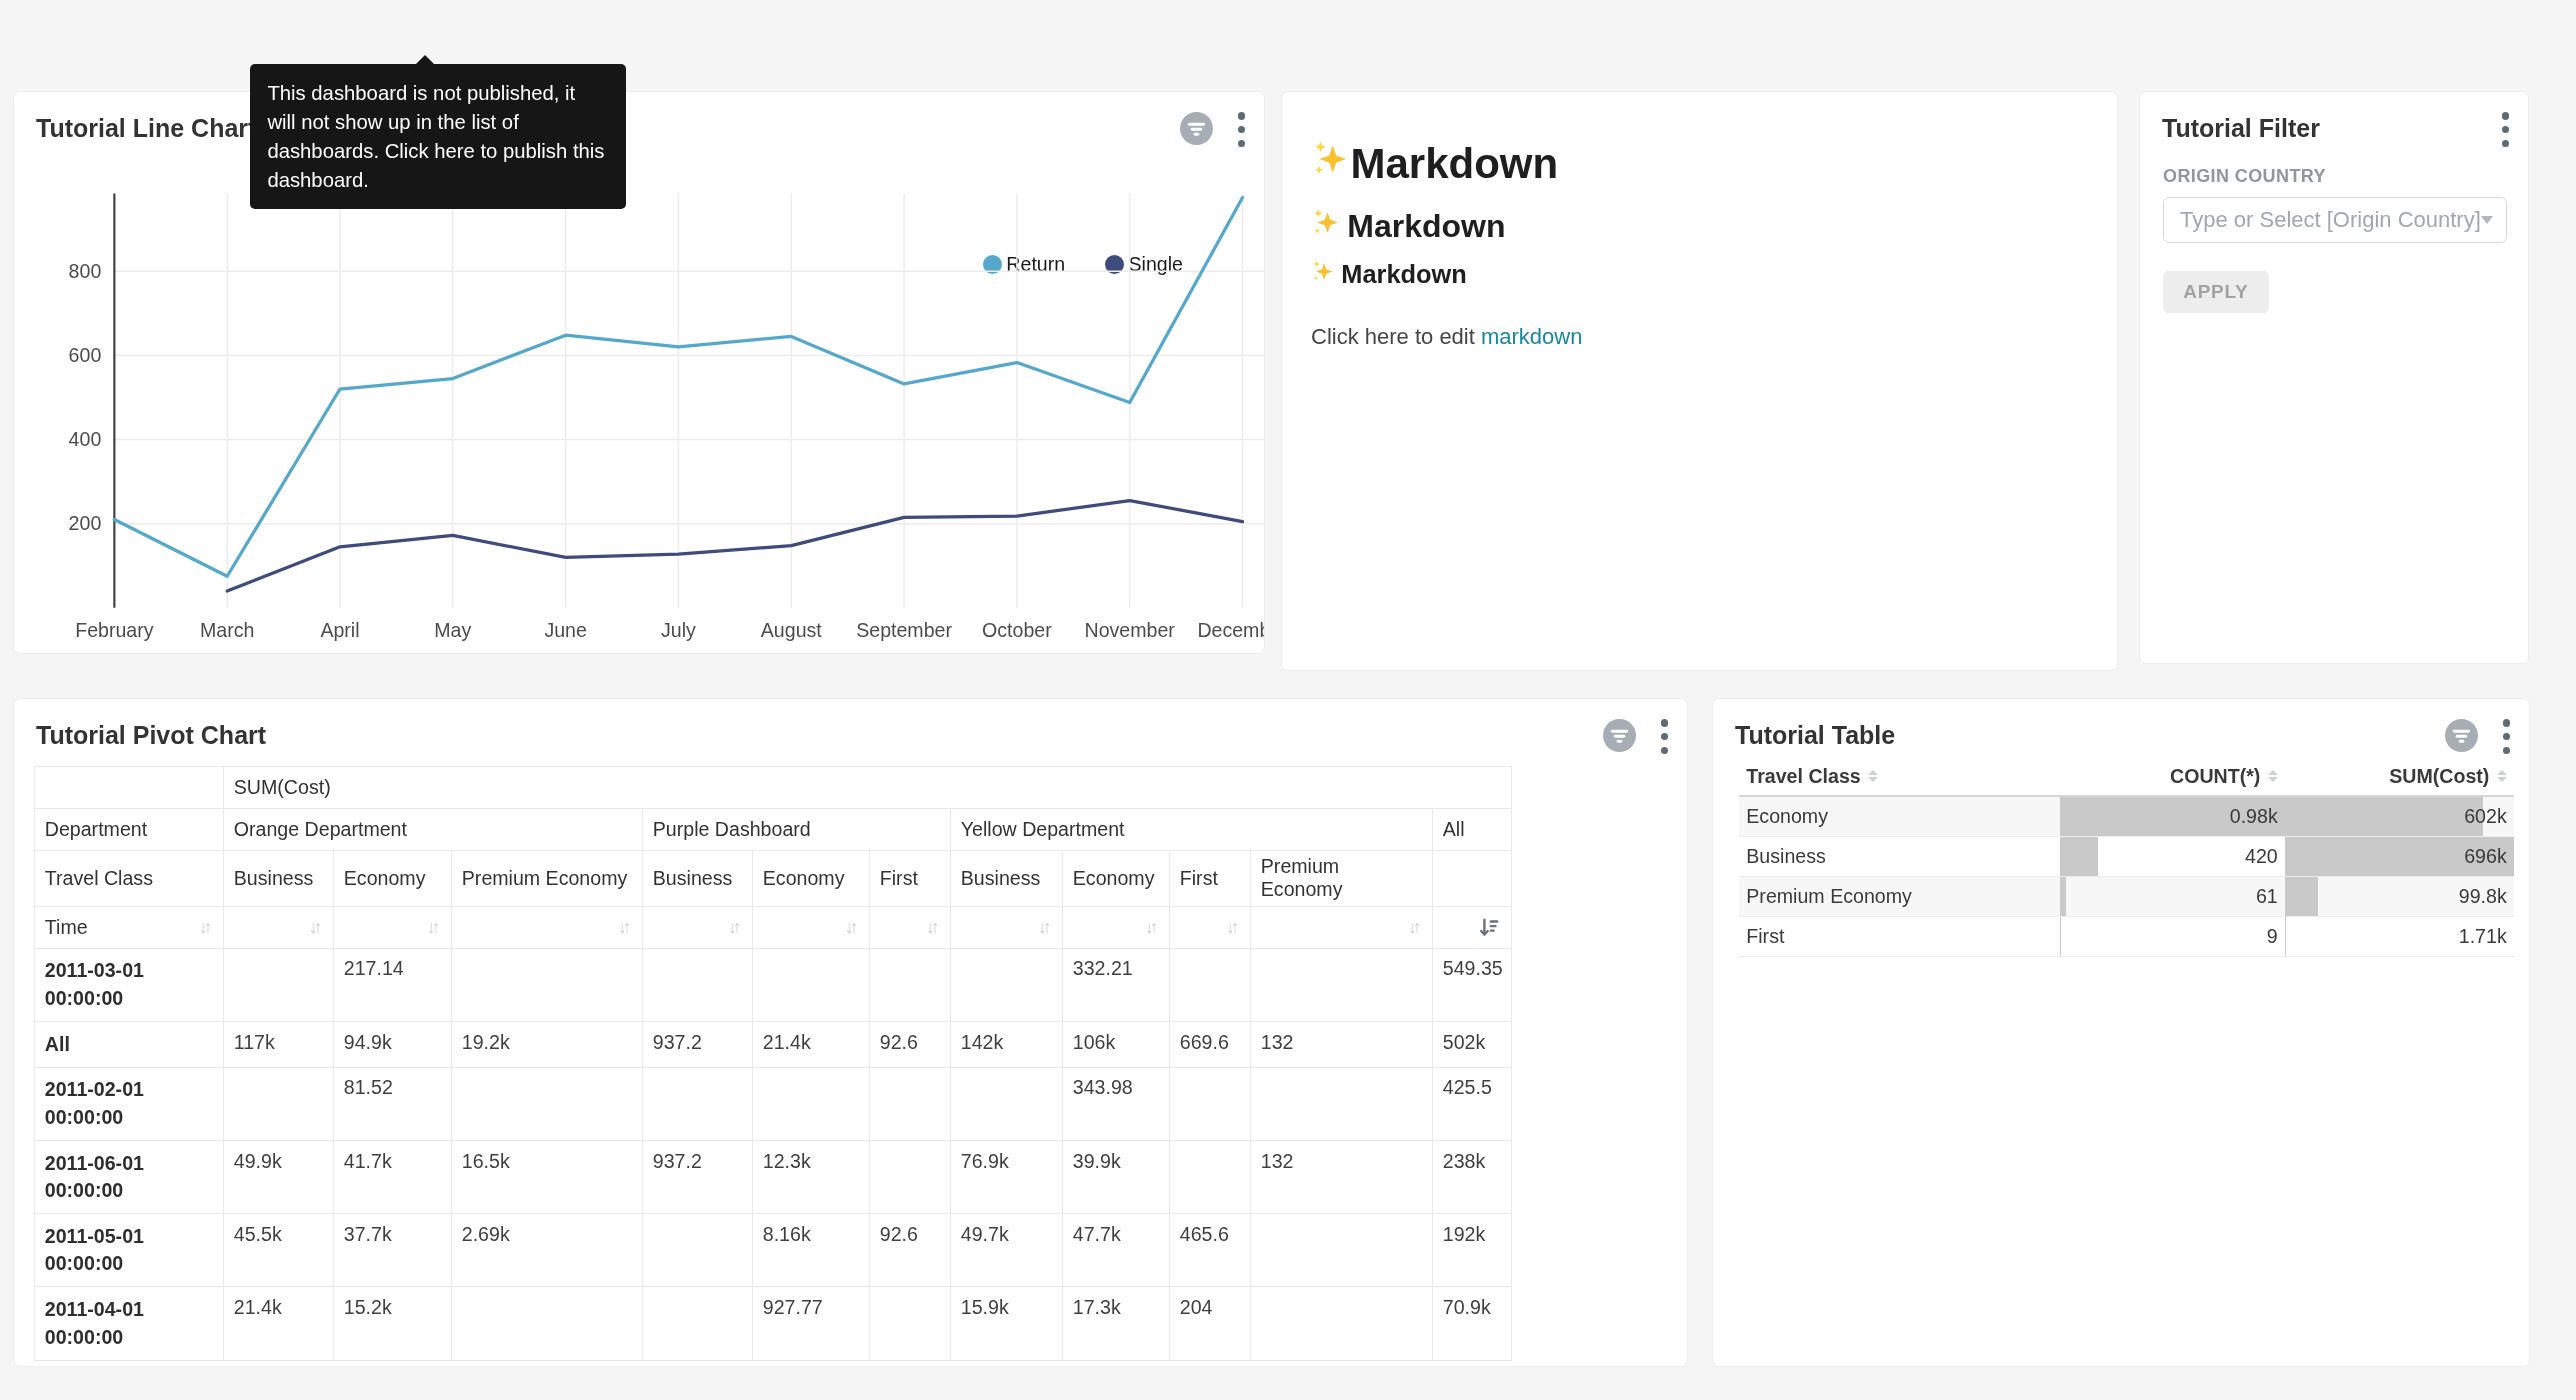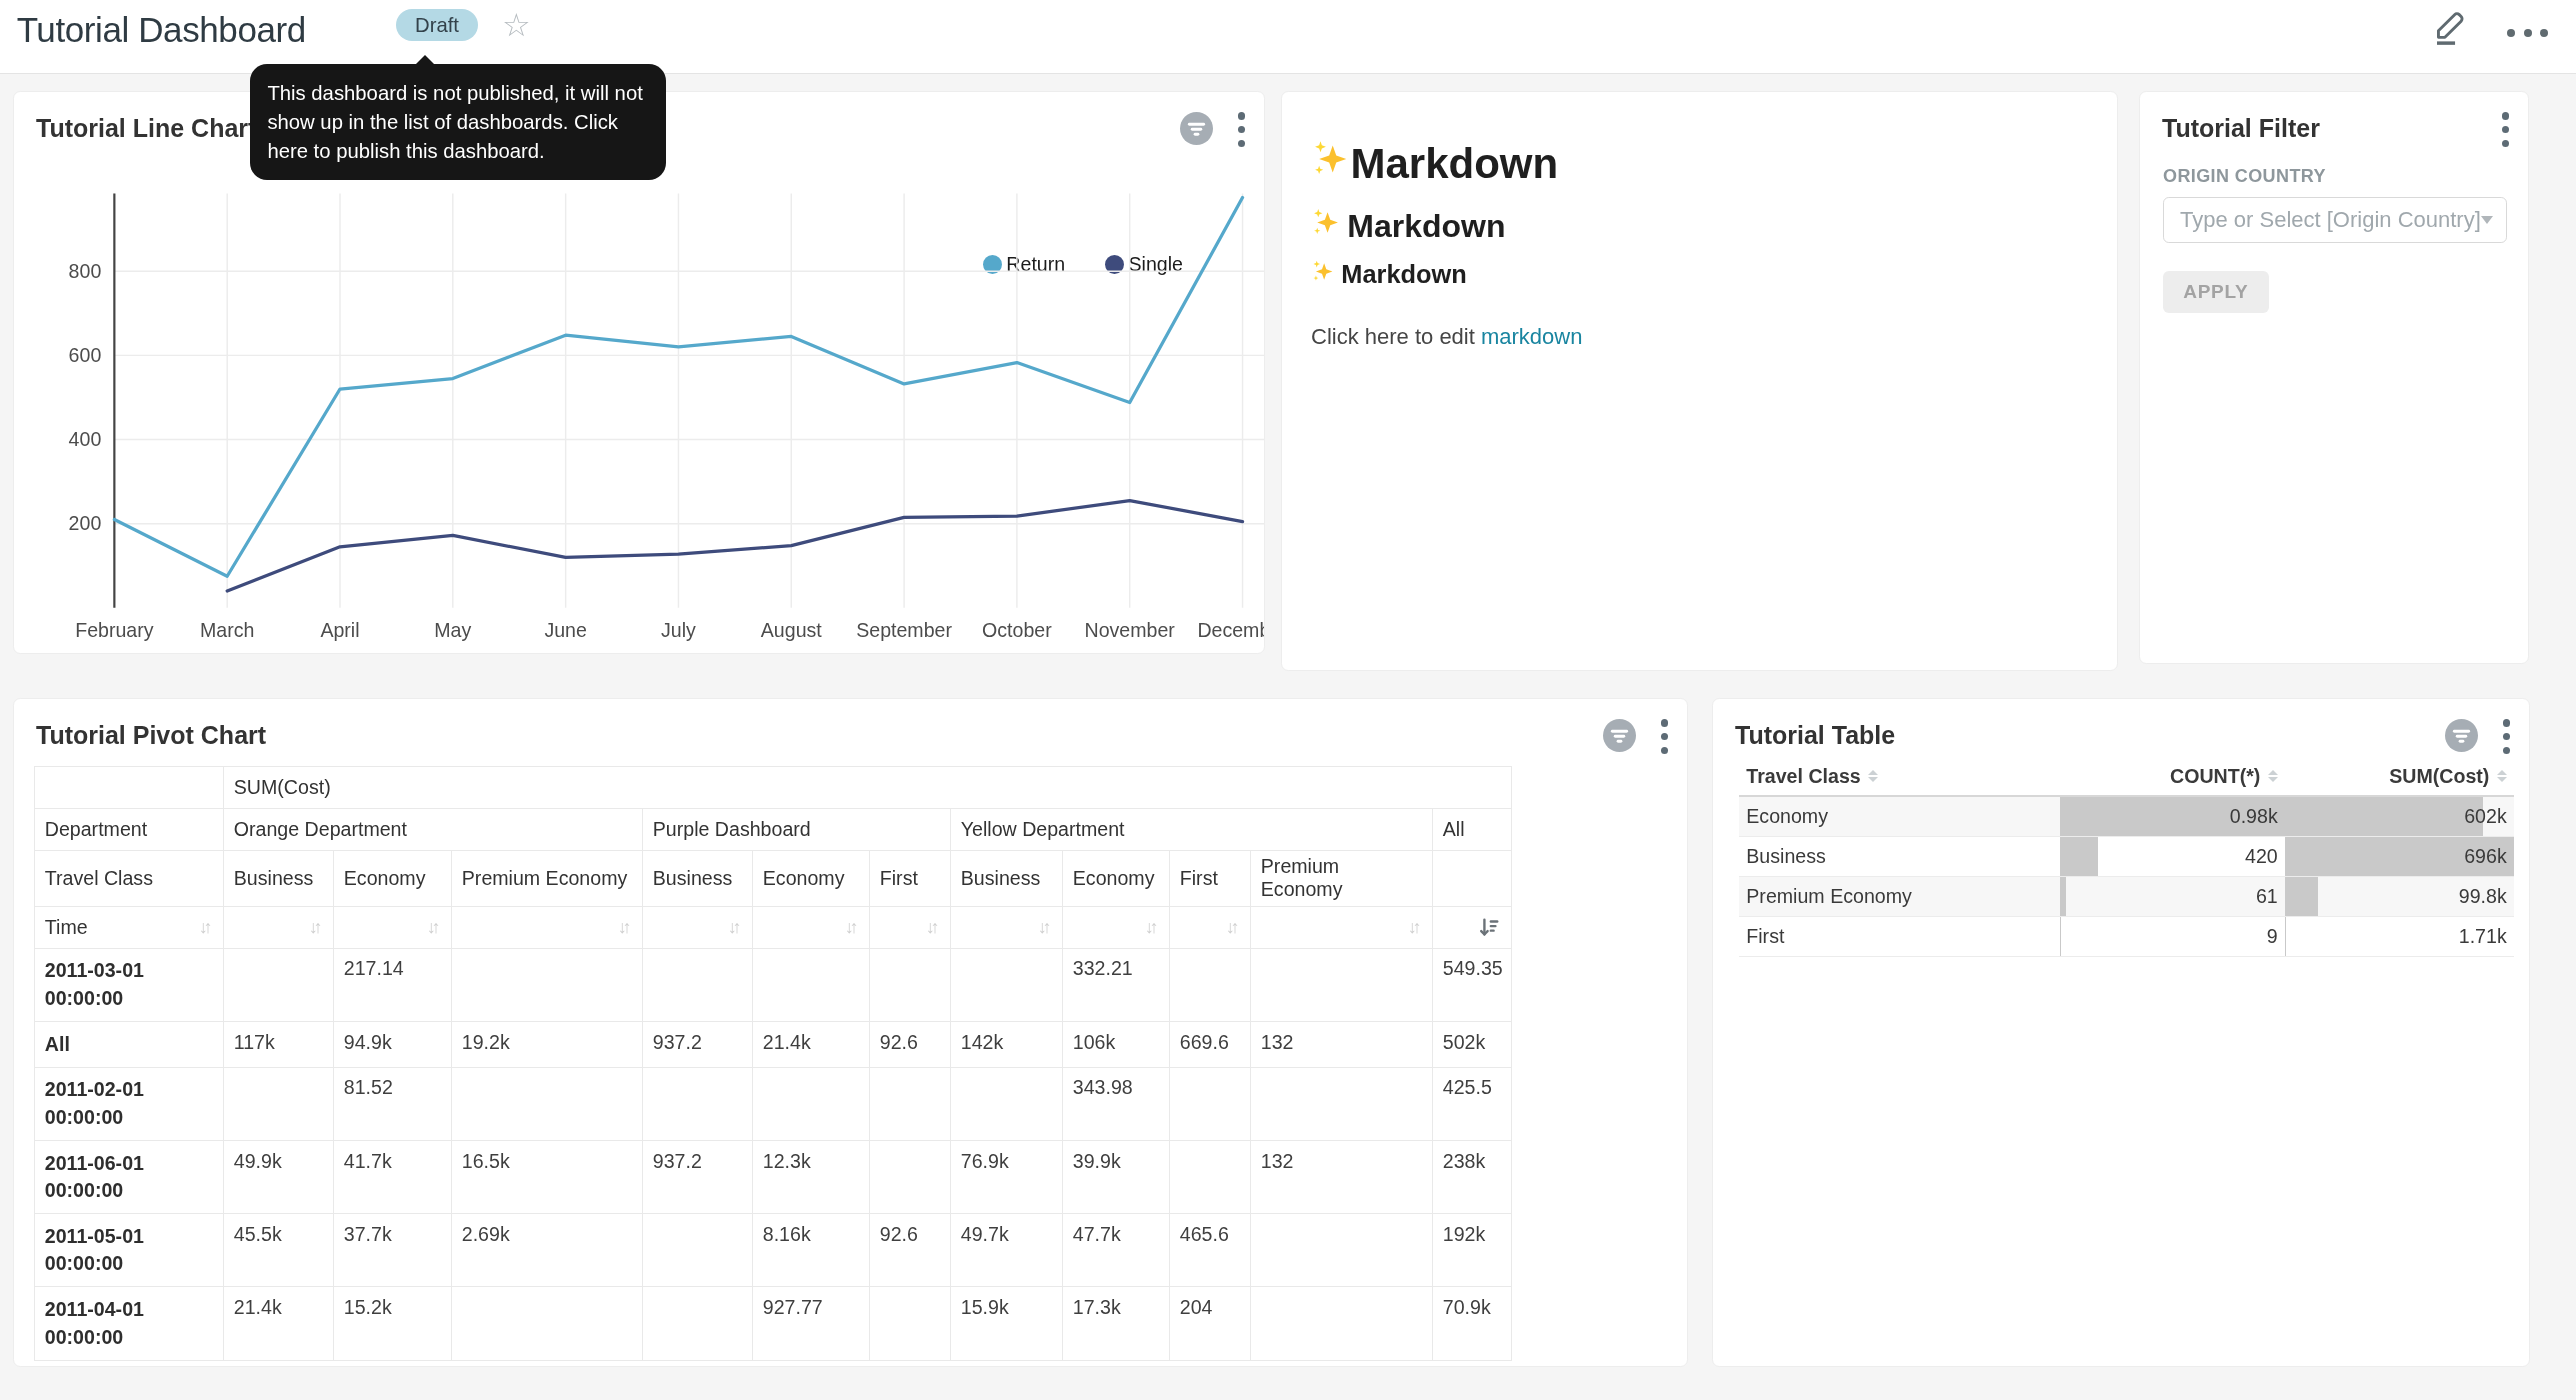--- a/index.html
+++ b/index.html
@@ -8,21 +8,21 @@
   
   .topbar{position:absolute;left:0;top:0;width:2576px;height:73px;background:#fff;border-bottom:1.5px solid #e4e4e4;}
   .dash-title{position:absolute;left:16.7px;top:10.2px;font-size:35px;font-weight:500;color:#2f3b43;letter-spacing:-0.4px;}
   .draft-pill{position:absolute;left:396px;top:9.4px;height:32px;padding:0 19px;border-radius:17.4px;background:#b4d9e5;color:#33424b;font-size:20.3px;line-height:32px;}
   .star{position:absolute;left:502px;top:5.8px;font-size:32px;color:#b6bcc0;}
   .top-actions{position:absolute;right:27.6px;top:7.3px;display:flex;align-items:center;gap:38px;}
   .hdots{display:flex;gap:8.7px;align-items:center;padding-top:10.2px;}
   .hdots i{width:8px;height:8px;border-radius:50%;background:#606b70;display:block;}
 
   
-  .tooltip{position:absolute;left:250px;top:64px;width:416px;background:#161616;color:#fff;font-size:20.3px;line-height:1.43;border-radius:17px;padding:14.5px 17.4px;box-sizing:border-box;z-index:60;}
+  .tooltip{position:absolute;left:250px;top:64px;width:376px;background:#161616;color:#fff;font-size:20.3px;line-height:1.43;border-radius:5px;padding:14.5px 17.4px;box-sizing:border-box;z-index:60;}
   .tooltip .arrow{position:absolute;left:165px;top:-9.4px;width:0;height:0;border-left:10.2px solid transparent;border-right:10.2px solid transparent;border-bottom:10.2px solid #161616;}
 
   
   .card{position:absolute;background:#fff;border:0.7px solid #ededed;border-radius:7.3px;box-sizing:border-box;}
   .card-title{position:absolute;left:22px;top:22px;font-size:25px;font-weight:600;color:#333;}
   .card-icons{position:absolute;top:20.3px;right:19px;display:flex;align-items:center;gap:25px;}
   .vdots{display:flex;flex-direction:column;gap:6.5px;}
   .vdots i{width:7.3px;height:7.3px;border-radius:50%;background:#5d6b75;display:block;}
 
   #card-line{left:13px;top:91px;width:1252px;height:563px;overflow:hidden;}
@@ -77,38 +77,20 @@
   th .hsort b.up{border-bottom:5.8px solid #ccd1d4;}
   th .hsort b.dn{border-top:5.8px solid #ccd1d4;}
   .th-right{display:flex;justify-content:flex-end;align-items:center;}
   .th-left{display:flex;justify-content:flex-start;align-items:center;}
 </style>
 </head>
 <body>
 
 <div class="screen">
 
-  <div class="topbar">
-    <div class="dash-title">Tutorial Dashboard</div>
-    <div class="draft-pill">Draft</div>
-    <div class="star">☆</div>
-    <div class="top-actions">
-      <span>
-        <svg width="38" height="39" viewBox="0 0 26 27" fill="none" stroke="#5f6a70" stroke-width="2" stroke-linejoin="round">
-          <path d="M5 16.5 L16.2 5.3 a2.3 2.3 0 0 1 3.2 0 l1.3 1.3 a2.3 2.3 0 0 1 0 3.2 L9.5 21 H5 z"></path>
-          <line x1="4" y1="25" x2="16.5" y2="25" stroke-width="2.4"></line>
-        </svg>
-      </span>
-      <span class="hdots">
-          <i></i>
-          <i></i>
-          <i></i>
-        </span>
-    </div>
-  </div>
 
   <div class="tooltip">
     <span class="arrow"></span>
     <span>This dashboard is not published, it will not show up in the list of dashboards. Click here to publish this dashboard.</span>
   </div>
 
   <div class="card" id="card-line">
     <div class="card-title">Tutorial Line Chart</div>
     <div class="card-icons">
       <span>

